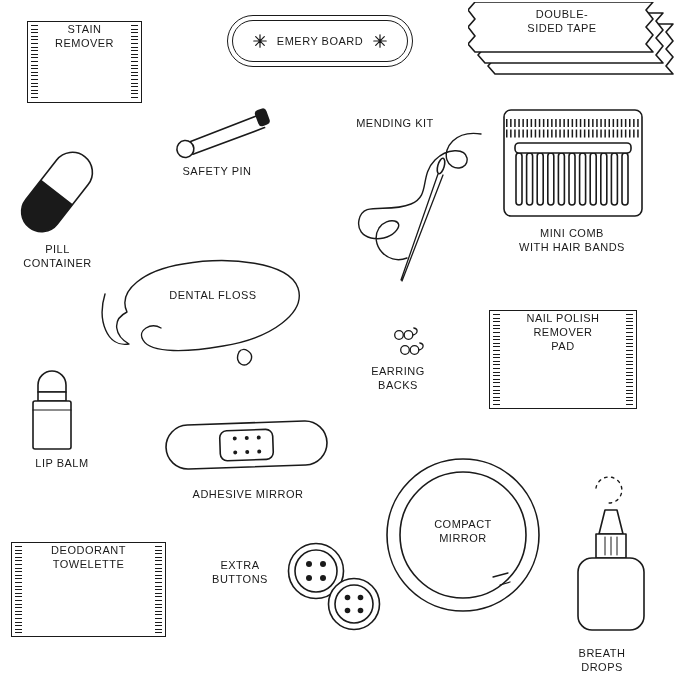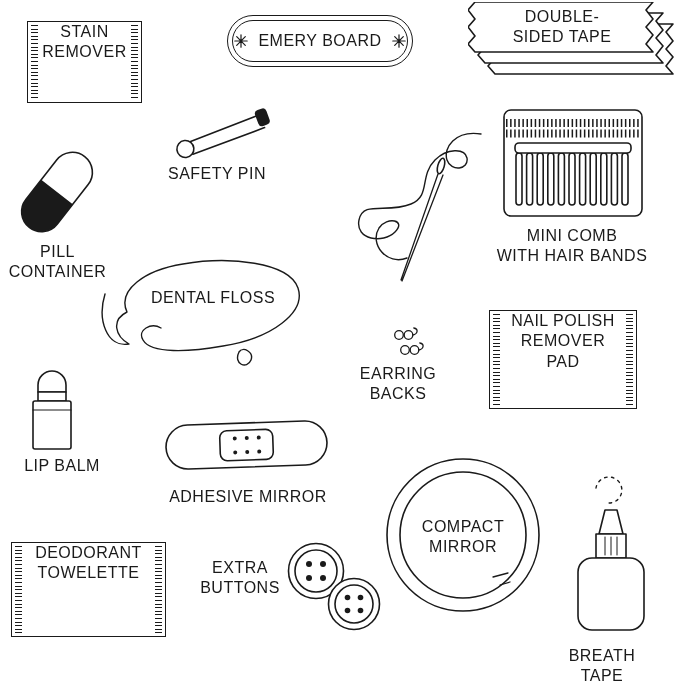--- a/index.html
+++ b/index.html
@@ -1,19 +1,19 @@
 <!DOCTYPE html>
 <html><head>
 <meta charset="utf-8">
 <style>
   html,body{margin:0;padding:0;background:#fff}
   .canvas{position:relative;width:679px;height:683px;background:#fff;overflow:hidden;
           font-family:"Liberation Sans",sans-serif;color:#1a1a1a}
   .abs{position:absolute}
-  .label{position:absolute;font-size:16px;line-height:1.28;letter-spacing:.5px;
+  .label{position:absolute;font-size:11px;line-height:1.28;letter-spacing:.5px;
          text-align:center;white-space:pre-line;color:#1a1a1a}
   
   .packet{position:absolute;border:1.5px solid #1a1a1a;background:#fff;
           display:flex;align-items:flex-start;justify-content:center}
   .packet .hatch{position:absolute;top:3px;bottom:3px;width:7px;
           background:repeating-linear-gradient(180deg,#1a1a1a 0 1px,transparent 1px 3.6px)}
   .packet .hatch.l{left:3px}
   .packet .hatch.r{right:3px}
   .packet .label{position:static}
   
@@ -63,20 +63,21 @@
   <svg class="abs" style="left:168px;top:104px" width="110" height="62" viewBox="0 0 110 62">
     <g transform="rotate(-6 55 30)">
       <circle class="n" cx="16" cy="41" r="8.5"></circle>
       <path class="n" d="M22,34 L92,15"></path>
       <path class="n" d="M23,47 L97,28"></path>
       <rect class="f" x="90" y="9" width="12" height="17" rx="4" transform="rotate(-14 96 18)"></rect>
     </g>
   </svg>
   <div class="label" style="left:152px;top:164px;width:130px">SAFETY PIN</div>
 
+  <div class="label" style="left:325px;top:116px;width:140px">MENDING KIT</div>
   <svg class="abs" style="left:335px;top:128px" width="150" height="168" viewBox="0 0 150 168">
     <path class="n" style="stroke-width:1.4" d="M146,6 C120,2 108,20 112,32 C116,44 134,42 132,30 C130,20 112,20 100,32
          C84,48 96,68 76,76 C52,86 28,72 24,92 C20,112 48,116 60,104
          C72,92 52,88 44,100 C34,116 52,138 72,130"></path>
     <ellipse class="n" cx="106" cy="38" rx="3.2" ry="8" transform="rotate(16 106 38)"></ellipse>
     <path class="n" style="stroke-width:1.3" d="M103,46 L66,152 M108,47 L67,153"></path>
   </svg>
 
   <svg class="abs" style="left:503px;top:109px" width="140" height="108" viewBox="0 0 140 108">
     <rect class="o" x="1" y="1" width="138" height="106" rx="7"></rect>
@@ -191,15 +192,15 @@
   <svg class="abs" style="left:566px;top:458px" width="85" height="185" viewBox="0 0 85 185">
     <path class="n" style="stroke-width:1.4" stroke-dasharray="2.5 4.5" d="M30,30 a13,13 0 1 1 12,15"></path>
     <polygon class="o" points="39,52 51,52 57,76 33,76"></polygon>
     <rect class="o" x="30" y="76" width="30" height="24"></rect>
     <line class="n" style="stroke-width:1" x1="39" y1="79" x2="39" y2="97"></line>
     <line class="n" style="stroke-width:1" x1="45" y1="79" x2="45" y2="97"></line>
     <line class="n" style="stroke-width:1" x1="51" y1="79" x2="51" y2="97"></line>
     <rect class="o" x="12" y="100" width="66" height="72" rx="14"></rect>
   </svg>
   <div class="label" style="left:547px;top:646px;width:110px">BREATH
-TAPE</div>
+DROPS</div>
 
 </div>
 
 </body></html>

